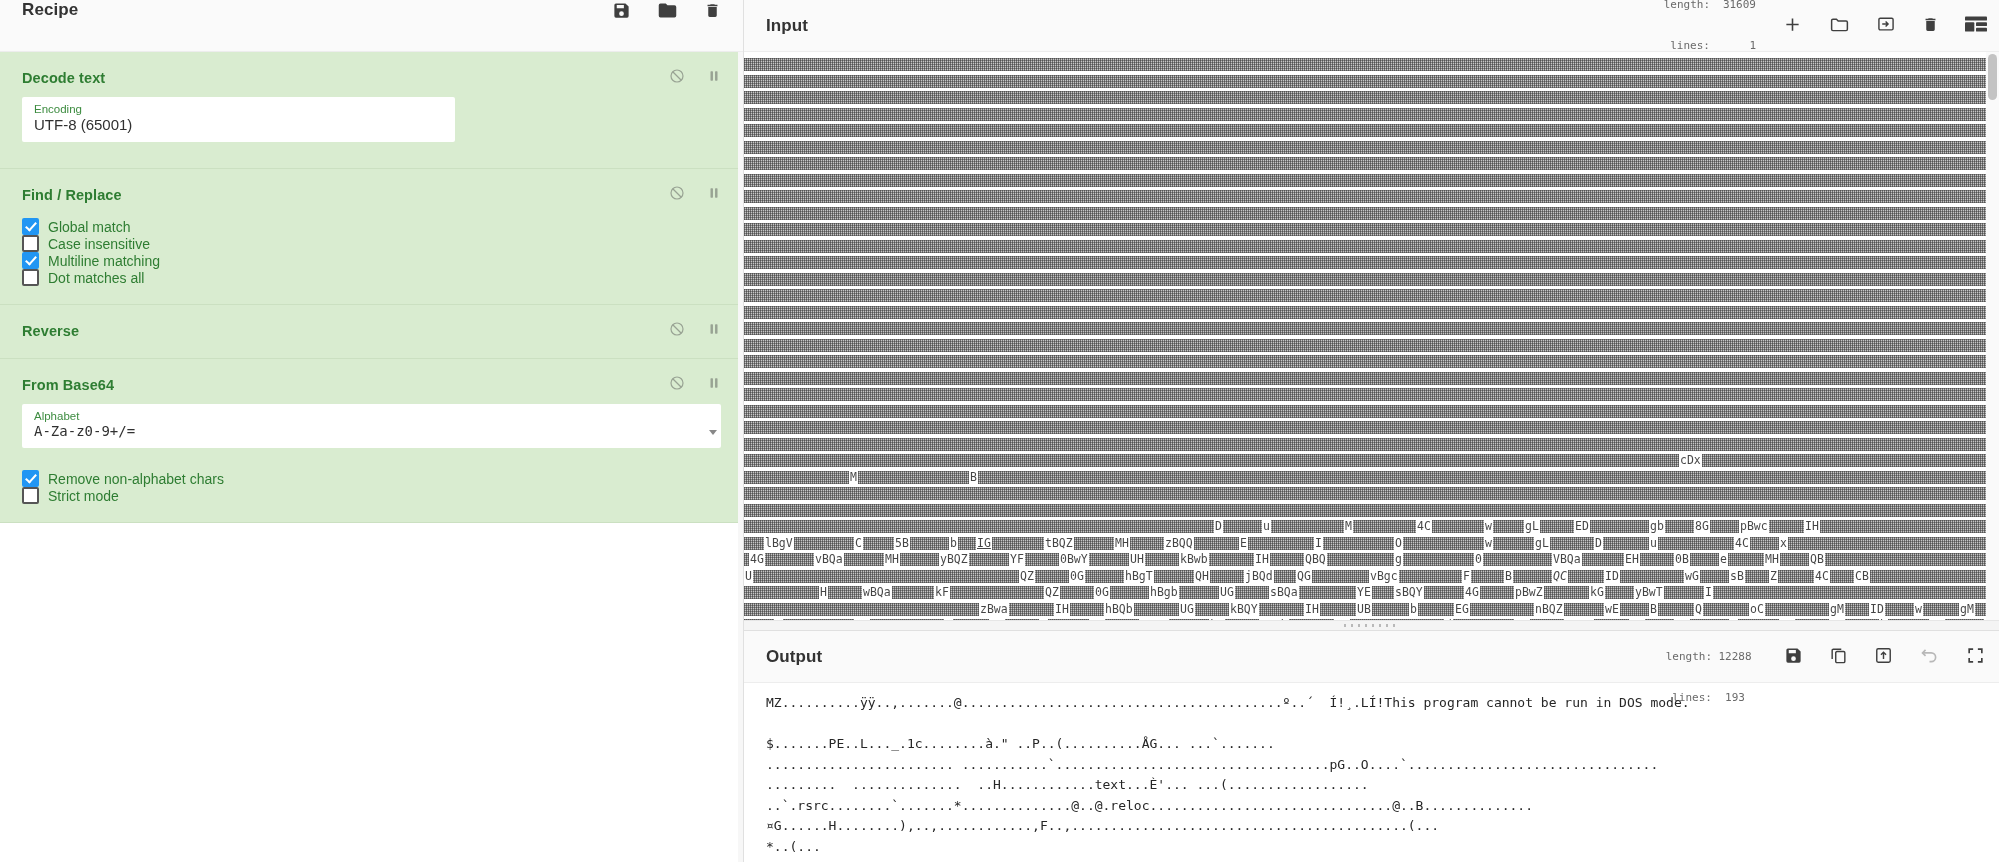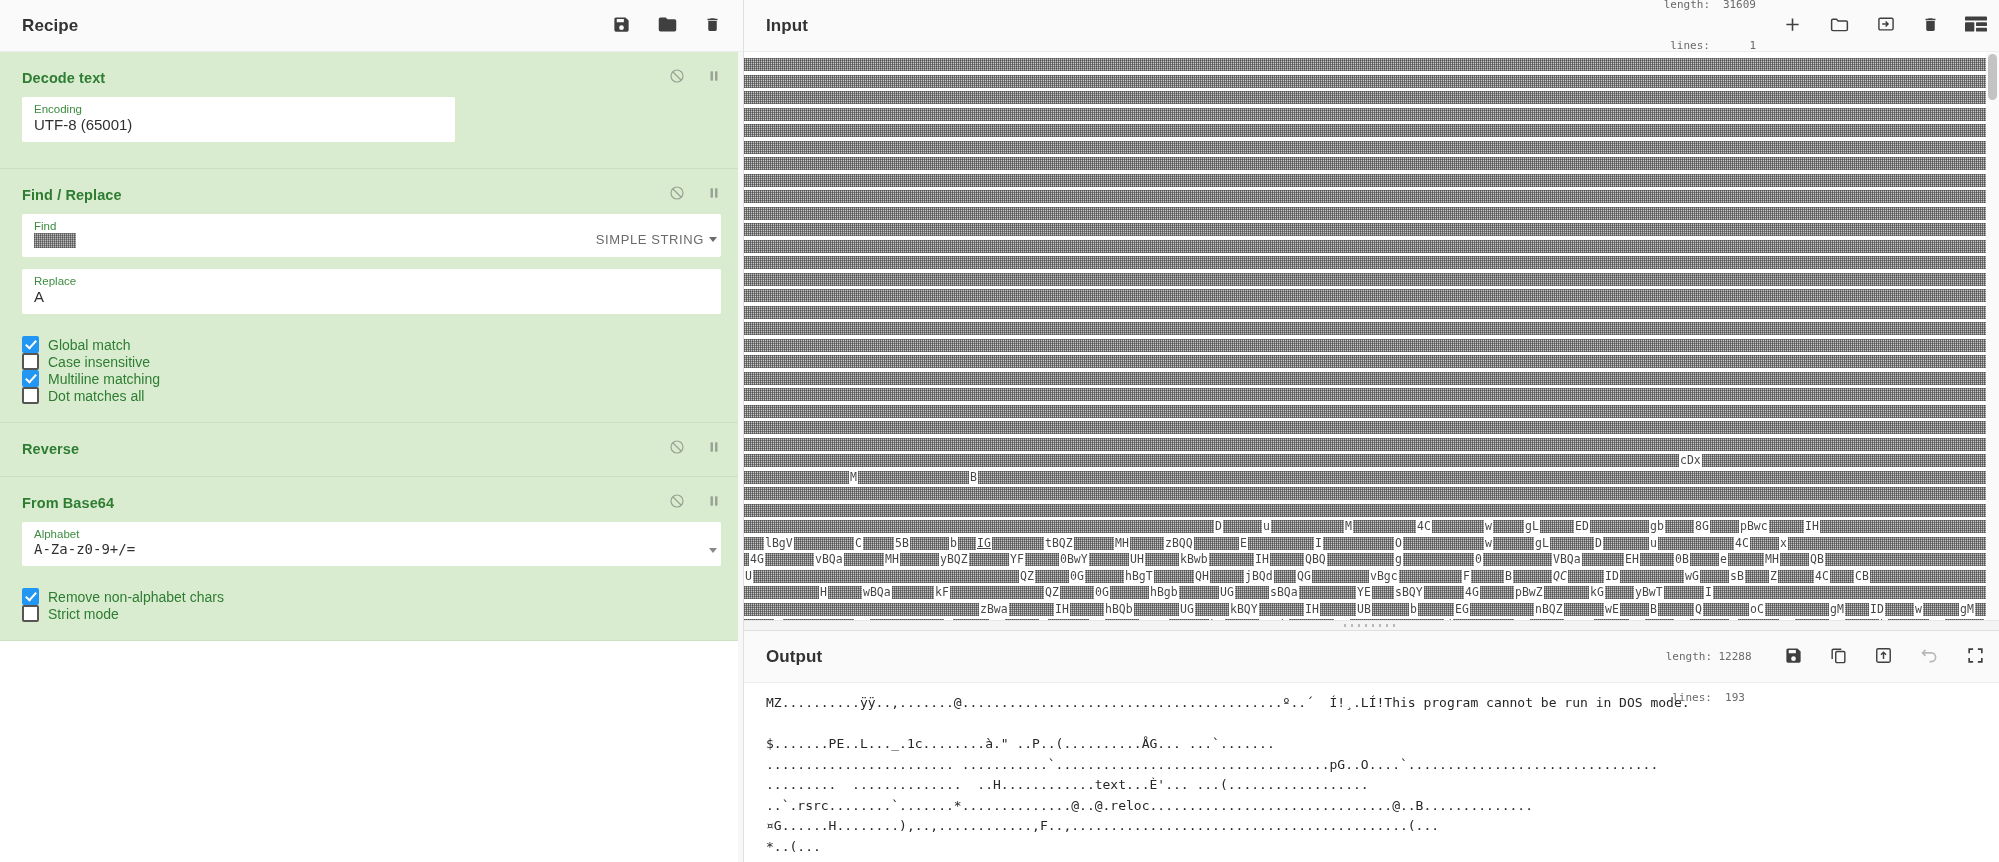--- a/index.html
+++ b/index.html
@@ -19,21 +19,21 @@
     width: 744px; height: 862px;
     display: flex; flex-direction: column;
     background: #ffffff;
     border-right: 1px solid #e0e0e0;
     position: relative;
   }
   .pane-title-bar {
     height: 52px; min-height: 52px;
     background: #fafafa;
     border-bottom: 1px solid #ededed;
-    display: flex; align-items: center;
+    display: flex; align-items: flex-start;
     padding: 0 22px;
   }
   .pane-title {
     font-size: 17px; font-weight: bold; color: #333;
     letter-spacing: .1px;
   }
   .title-spacer { flex: 1; }
   .title-icons { display: flex; align-items: center; gap: 26px; }
   .ticon { cursor: pointer; display: block; color: #3f3f3f; }
 
@@ -290,32 +290,20 @@
               <span class="op-icon" title="Disable operation"><svg width="16" height="16" viewBox="0 0 24 24" fill="none" stroke="currentColor" stroke-width="1.8">
                   <circle cx="12" cy="12" r="9"></circle>
                   <path d="M5.6 5.6l12.8 12.8"></path>
                 </svg></span>
               <span class="op-icon" title="Set breakpoint"><svg width="14" height="16" viewBox="0 0 24 24" fill="currentColor">
                   <rect x="6" y="4" width="4.2" height="16" rx="1"></rect>
                   <rect x="13.8" y="4" width="4.2" height="16" rx="1"></rect>
                 </svg></span>
             </span>
           </div>
-          <div class="op-body">
-            <div class="field w-wide">
-              <span class="field-main"><span class="field-label">Find</span><span class="redact"></span></span>
-              <span class="field-suffix"><span>SIMPLE STRING</span><span class="caret-down"></span></span>
-            </div>
-            <div class="field w-wide">
-              <span class="field-main">
-                <span class="field-label">Replace</span>
-                <span class="field-value">A</span>
-              </span>
-            </div>
-          </div>
           <div class="checkbox-row">
             <span class="cb-slot">
               <label class="cbox on">
                 <span class="box"></span>
                 <span class="lbl">Global match</span>
               </label>
             </span>
             <span class="cb-slot">
               <label class="cbox ">
                 <span class="box"></span>

